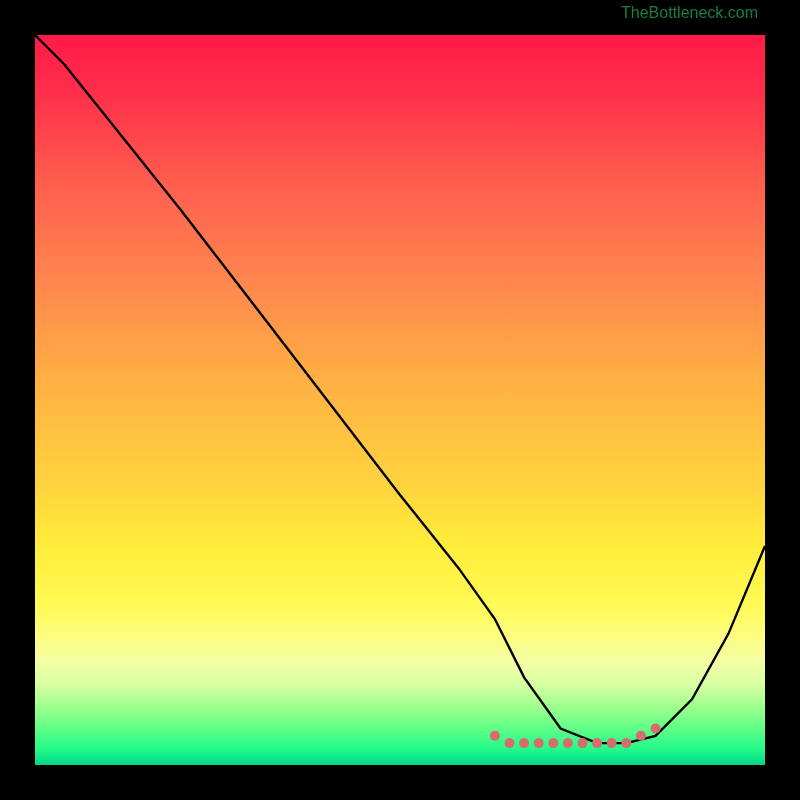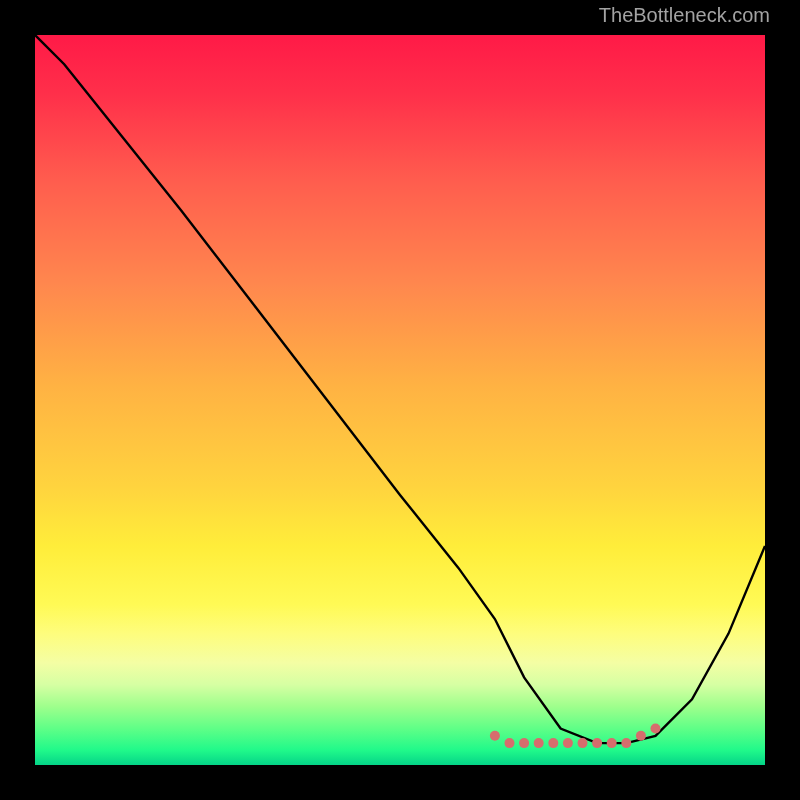--- a/index.html
+++ b/index.html
@@ -13,23 +13,23 @@
   }
   .container {
     position: relative;
     width: 800px;
     height: 800px;
     background: #000;
   }
   .watermark {
     position: absolute;
     top: 4px;
-    right: 30px;
-    color: #a3a3a3;
-    font-size: 20px;
+    right: 42px;
+    color: #15803d;
+    font-size: 16px;
     font-weight: 500;
     z-index: 5;
   }
   .plot-area {
     position: absolute;
     left: 35px;
     top: 35px;
     width: 730px;
     height: 730px;
   }

